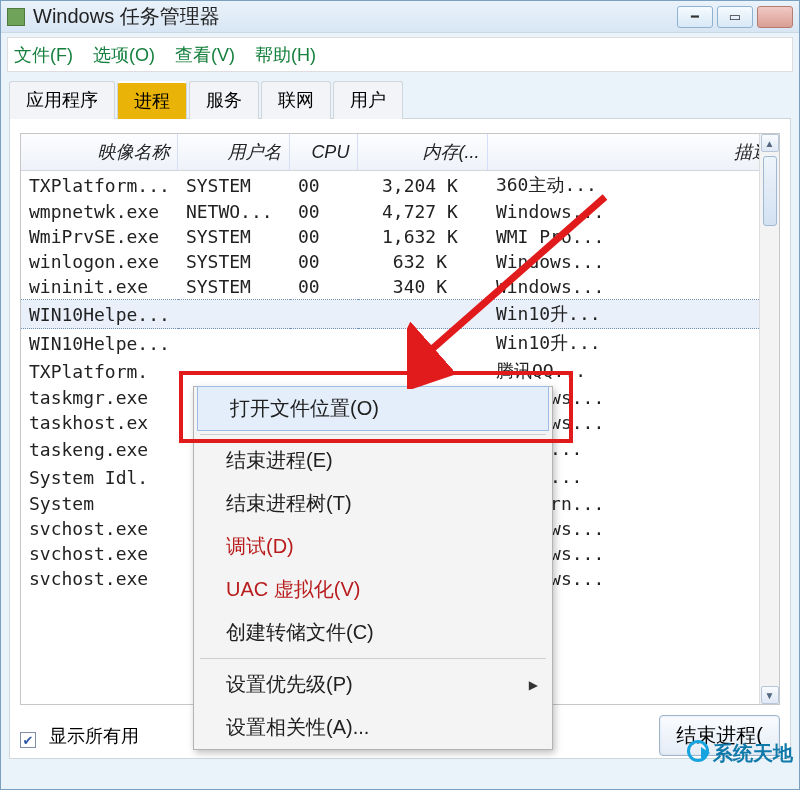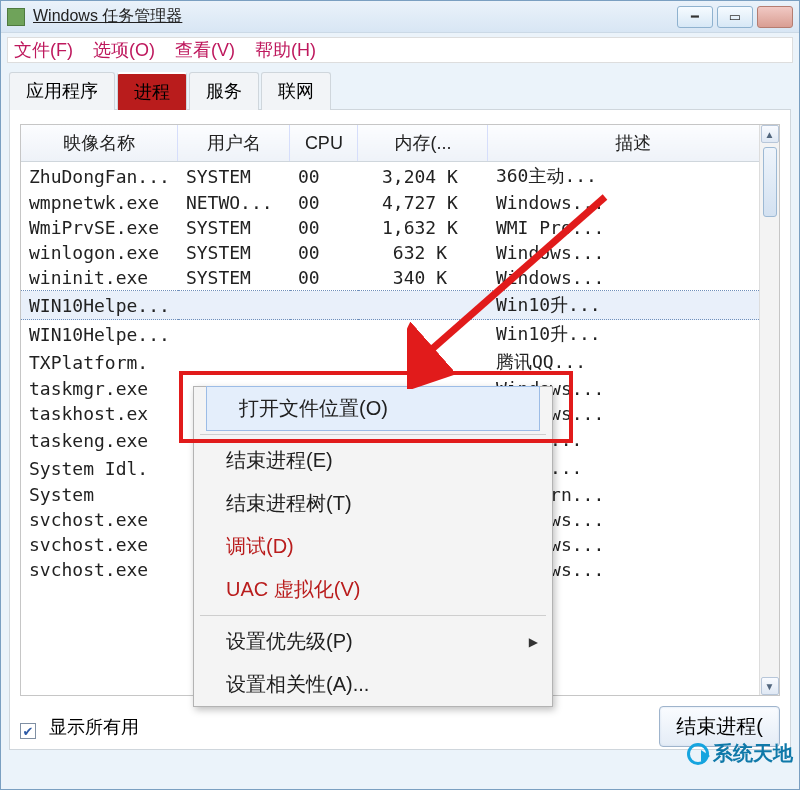--- a/index.html
+++ b/index.html
@@ -27,95 +27,95 @@
       padding: 0 6px;
       border-bottom: 1px solid #cbd9e6;
     }
     .titlebar .app-icon {
       width: 18px; height: 18px;
       background: #6fa35a;
       border: 1px solid #4f7a3f;
       margin-right: 8px;
     }
     .titlebar .title {
-      font-size: 16px;
+      font-size: 20px;
       color: #222;
       flex: 1;
-      text-decoration: underline;
     }
     .titlebar .winbtns { display:flex; gap:4px; }
     .winbtn {
       width: 36px; height: 22px;
       background: linear-gradient(#f6fbff,#d7e8f6);
       border: 1px solid #8fb2cf;
       border-radius: 3px;
       display:flex;align-items:center;justify-content:center;
       font-size: 13px;
       color:#333;
     }
     .winbtn.close { background: linear-gradient(#f1c9c4,#d99e93); border-color:#b57d71; }
     .menubar {
-      height: 26px;
+      height: 35px;
       background: #fff;
       border: 1px solid #ddd;
       margin: 4px 6px 0 6px;
       display: flex;
       align-items: center;
       padding: 0 6px;
       gap: 20px;
       font-size: 18px;
-      color: #be185d;
+      color: #15803d;
     }
     .menuitem { cursor: default; }
     .tabbar {
       margin: 8px 8px 0 8px;
       display: flex;
       font-size: 18px;
       gap: 0;
       border-bottom: 1px solid #cfd6dc;
     }
     .tab {
       padding: 6px 16px;
       border: 1px solid #cfd6dc;
       border-bottom: none;
       background: #f2f4f7;
       margin-right: 2px;
       border-radius: 3px 3px 0 0;
       position: relative;
       top: 1px;
     }
     .tab.active {
-      background: #b91c1c;
+      background: #eab308;
       border-top: 2px solid #fff;
       z-index: 2;
     }
     .panel {
       margin: 0 8px;
       background: #fff;
       border: 1px solid #cfd6dc;
       border-top: none;
       height: 640px;
       padding: 14px 10px 10px 10px;
       position: relative;
     }
     .table-wrap {
       border: 1px solid #c6c6c6;
       height: 572px;
       overflow: hidden;
       position: relative;
     }
     .table { width: 100%; border-collapse: collapse; font-size: 18px; color:#222; }
     .table th {
-      text-align: center;
+      text-align: right;
       font-weight: normal;
       background: linear-gradient(#fcfdff,#eef2f8);
       border-right: 1px solid #d6defb;
       border-bottom: 1px solid #cfd6dc;
       padding: 6px 8px;
       white-space: nowrap;
+      font-style: italic;
     }
     .table td {
       padding: 2px 8px;
       font-family: SimSun, monospace;
       font-size: 18px;
       white-space: nowrap;
     }
     .table td.num { text-align: center; padding-right: 14px; }
     .table tr.selected td {
       background: #e9f0fa;
@@ -173,21 +173,21 @@
       color: #202020;
       z-index: 50;
     }
     .ctx-item {
       padding: 8px 18px 8px 32px;
       position: relative;
     }
     .ctx-item.hover {
       background: #e4eefb;
       border: 1px solid #9cbce6;
-      margin: -1px 12px;
+      margin: -1px 3px;
     }
     .ctx-item.disabled { color: #b91c1c; }
     .ctx-sep { height:1px;background:#cecece;margin:4px 6px; }
     .ctx-arrow { position:absolute; right:14px; top:50%; transform:translateY(-50%); font-size:12px; color:#333; }
     .ctx-highlight {
       position: absolute;
       left: 178px; top: 370px;
       width: 394px; height: 72px;
       border: 4px solid #e11b1b;
       z-index: 60;
@@ -195,21 +195,21 @@
     }
     .red-arrow {
       position: absolute;
       left: 406px; top: 188px;
       z-index: 70;
       pointer-events: none;
     }
     .brand {
       position: absolute;
       right: 6px; bottom: 22px;
-      display:flex;align-items:center;gap:4px;
+      display:flex;gap:4px;
       font-size: 20px;
       font-weight: bold;
       color: #0f79a9;
       z-index: 80;
     }
     .brand .logo {
       width:22px;height:22px;border:3px solid #15a4df;border-radius:50%;position:relative;
     }
     .brand .logo::after{
       content:"";position:absolute;right:-4px;top:4px;width:0;height:0;
@@ -235,37 +235,38 @@
     <span class="menuitem">选项(O)</span>
     <span class="menuitem">查看(V)</span>
     <span class="menuitem">帮助(H)</span>
   </div>
 
   <div class="tabbar">
     <div class="tab">应用程序</div>
     <div class="tab active">进程</div>
     <div class="tab">服务</div>
     <div class="tab">联网</div>
+    <div class="tab">用户</div>
   </div>
 
   <div class="panel">
     <div class="table-wrap">
       <table class="table">
         <thead>
           <tr>
             <th style="width:150px">映像名称</th>
             <th style="width:112px">用户名</th>
             <th style="width:68px">CPU</th>
             <th style="width:130px">内存(...</th>
             <th>描述</th>
           </tr>
         </thead>
         <tbody id="tbody">
             <tr>
-              <td>ZhuDongFan...</td>
+              <td>TXPlatform...</td>
               <td>SYSTEM</td>
               <td>00</td>
               <td class="num">3,204 K</td>
               <td>360主动...</td>
             </tr>
             <tr>
               <td>wmpnetwk.exe</td>
               <td>NETWO...</td>
               <td>00</td>
               <td class="num">4,727 K</td>
@@ -390,20 +391,21 @@
     </div>
   </div>
 
   <div class="ctxmenu">
     <div class="ctx-item hover">打开文件位置(O)</div>
     <div class="ctx-sep"></div>
     <div class="ctx-item">结束进程(E)</div>
     <div class="ctx-item">结束进程树(T)</div>
     <div class="ctx-item disabled">调试(D)</div>
     <div class="ctx-item disabled">UAC 虚拟化(V)</div>
+    <div class="ctx-item">创建转储文件(C)</div>
     <div class="ctx-sep"></div>
     <div class="ctx-item">
       <span>设置优先级(P)</span>
       <span class="ctx-arrow">▶</span>
     </div>
     <div class="ctx-item">设置相关性(A)...</div>
   </div>
 
   <div class="ctx-highlight"></div>
 

